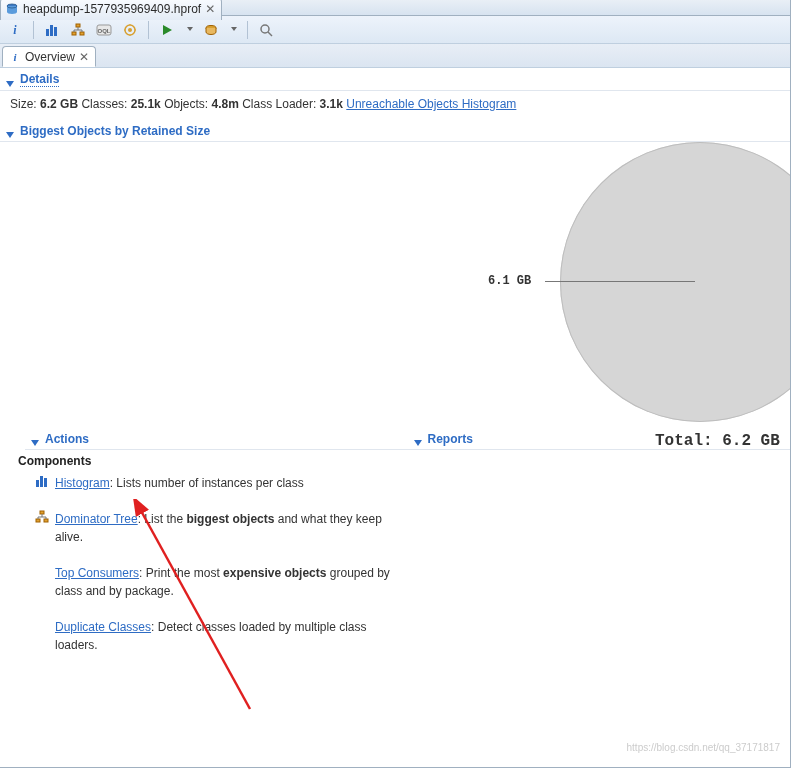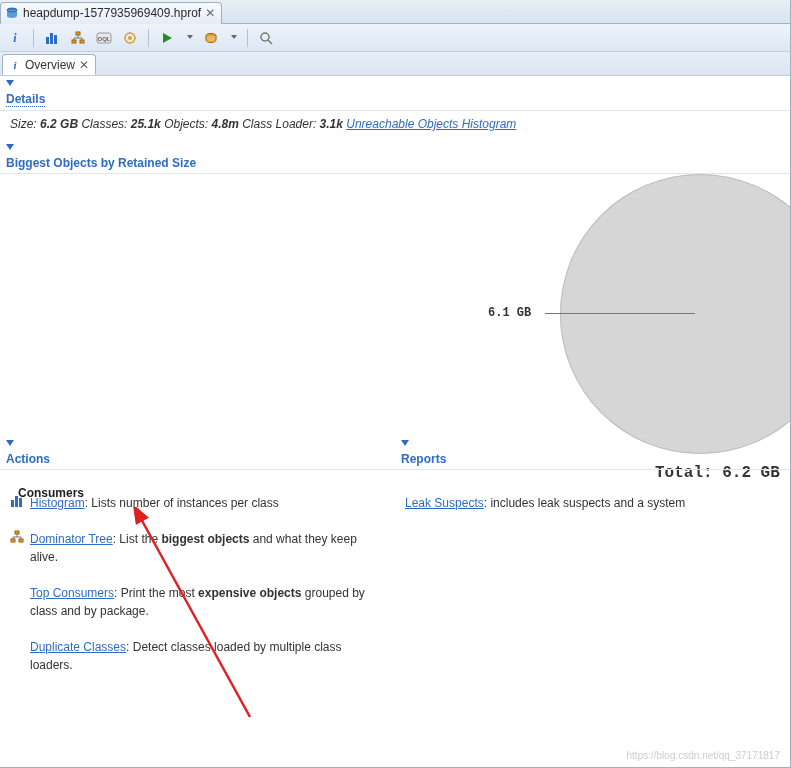--- a/index.html
+++ b/index.html
@@ -14,21 +14,21 @@
     overflow: hidden;
     border: 1px solid #a0b0c0;
     border-top: none;
     border-left: none;
     position: relative;
   }
   
   .editor-tabbar {
     display: flex;
     align-items: center;
-    height: 24px;
+    height: 16px;
     background: linear-gradient(#e9eff6, #d7e3f0);
     border-bottom: 1px solid #a0b0c0;
   }
   .editor-tab {
     display: flex;
     align-items: center;
     height: 22px;
     margin-top: 2px;
     background: linear-gradient(#f8fbff, #e4ecf6);
     border: 1px solid #a0b0c0;
@@ -68,47 +68,46 @@
     border-bottom:1px solid #bfcfdf; padding-top:2px;
   }
   .inner-tab {
     display:flex; align-items:center; height:21px;
     background:#fff; border:1px solid #a0b0c0; border-bottom:1px solid #fff;
     border-radius:4px 4px 0 0; margin-left:2px; padding:0 6px; gap:4px;
   }
   
   .content { position:relative; background:#fff; height: calc(100% - 24px - 28px - 24px); overflow:hidden; border-top:1px solid #fff; }
   .section-header {
-    display:flex; align-items:flex-start; gap:6px;
+    display:flex; align-items:flex-end; gap:6px;
     padding:3px 6px;
     color:#2e6cc4; font-weight:bold;
     border-bottom:1px solid #e0e6ee;
-    flex-direction:column;
   }
   .twisty {
     width:0;height:0;
     border-left:4px solid transparent;
     border-right:4px solid transparent;
     border-top:6px solid #2e6cc4;
   }
   .dotted { border-bottom:1px dotted #2e6cc4; }
   a.link { color:#2e6cc4; text-decoration:underline; cursor:pointer; }
-  .details-body { padding:6px 10px 10px 10px; color:#333;font-style:italic; }
+  .details-body { padding:6px 10px 10px 10px; color:#333; }
   .details-body b { font-weight:bold; }
   .pie-area { position:relative; height:300px; }
   .pie {
     position:absolute; width:280px; height:280px; border-radius:50%;
     background:#d6d6d6; box-shadow: inset 0 0 0 1px #bdbdbd;
     left:560px; top:0;
   }
   .pie-line { position:absolute; left:545px; top:139px; width:150px; height:1px; background:#777; }
   .pie-label { position:absolute; left:488px; top:132px; font-family:"Courier New",monospace; font-size:12px; font-weight:bold; }
   .pie-total { position:absolute; left:655px; top:290px; font-family:"Courier New",monospace; font-size:16px; font-weight:bold; }
   .remainder { position:absolute; left:18px; top:312px; font-weight:bold; color:#222; }
-  .columns { display:flex; gap:0; position:absolute; left:0; right:0; top:360px; }
+  .columns { display:flex; gap:0; position:absolute; left:0; right:0; top:360px;padding-left:25px; }
   .col { flex:1; min-width:0; }
   .col-body { padding:6px 10px; line-height:1.5; }
   .action-line { display:flex; gap:6px; margin:18px 0; align-items:flex-start; }
   .action-text { flex:1; }
   .icon { display:inline-block; vertical-align:middle; }
   .watermark {
     position:absolute; right:10px; bottom:6px;
     color:#ccc; font-size:10px; 
     pointer-events:none;
   }
@@ -229,21 +228,21 @@
 
   <div class="section-header">
     <span class="twisty"></span>
     <span>Biggest Objects by Retained Size</span>
   </div>
   <div class="pie-area">
     <div class="pie"></div>
     <div class="pie-line"></div>
     <div class="pie-label">6.1 GB</div>
     <div class="pie-total">Total: 6.2 GB</div>
-    <div class="remainder">Consumers</div>
+    <div class="remainder">Components</div>
   </div>
 
   <div class="columns">
 
     <div class="col">
       <div class="section-header">
         <span class="twisty"></span>
         <span>Actions</span>
       </div>
       <div class="col-body">
@@ -286,25 +285,20 @@
         </div>
       </div>
     </div>
 
     <div class="col">
       <div class="section-header">
         <span class="twisty"></span>
         <span>Reports</span>
       </div>
       <div class="col-body">
-        <div class="action-line">
-          <div class="action-text">
-            <a class="link">Leak Suspects</a><span>: includes leak suspects and a system</span>
-          </div>
-        </div>
       </div>
     </div>
   </div>
 
   <svg class="arrow-svg" width="160" height="220">
     <defs>
       <marker id="ah" markerWidth="10" markerHeight="10" refX="2" refY="3" orient="auto">
         <path d="M0,0 L0,6 L8,3 z" fill="#e02020"></path>
       </marker>
     </defs>

